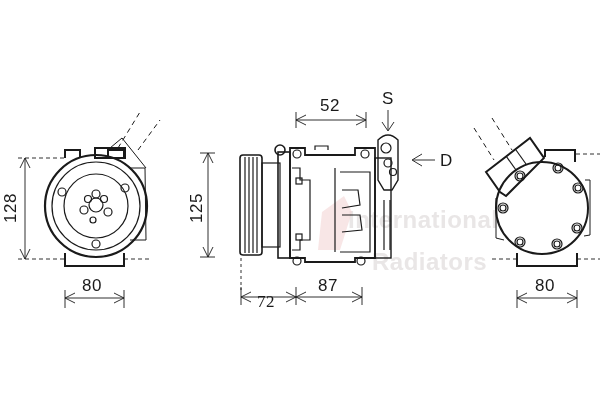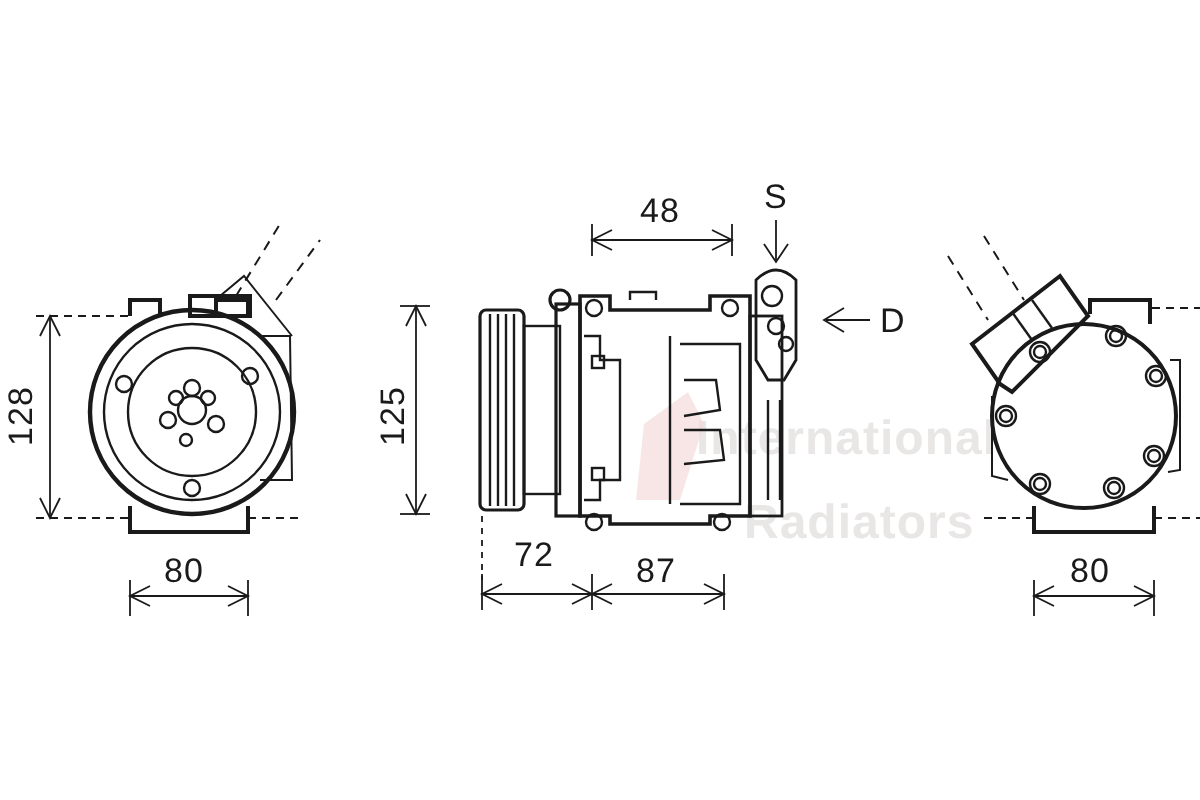--- a/index.html
+++ b/index.html
@@ -174,18 +174,18 @@
       <line x1="517" y1="298" x2="577" y2="298" stroke-width="0.9"></line>
       <path d="M527,293 L517,298 L527,303" stroke-width="0.9"></path>
       <path d="M567,293 L577,298 L567,303" stroke-width="0.9"></path>
     </g>
   </g>
 </svg>
 
 <div class="lbl vlbl" style="left:-4px; top:198px; width:30px; text-align:center;">128</div>
 <div class="lbl" style="left:82px; top:276px;">80</div>
 <div class="lbl vlbl" style="left:182px; top:198px; width:30px; text-align:center;">125</div>
-<div class="lbl" style="left:320px; top:96px;">48</div>
-<div class="lbl" style="left:257px; top:268px;">72</div>
+<div class="lbl" style="left:320px; top:96px;">52</div>
+<div class="lbl" style="left:257px; top:292px;font-family:Liberation Serif, serif;">72</div>
 <div class="lbl" style="left:318px; top:276px;">87</div>
 <div class="lbl" style="left:382px; top:89px;">S</div>
 <div class="lbl" style="left:440px; top:151px;">D</div>
 <div class="lbl" style="left:535px; top:276px;">80</div>
 
 </body></html>

